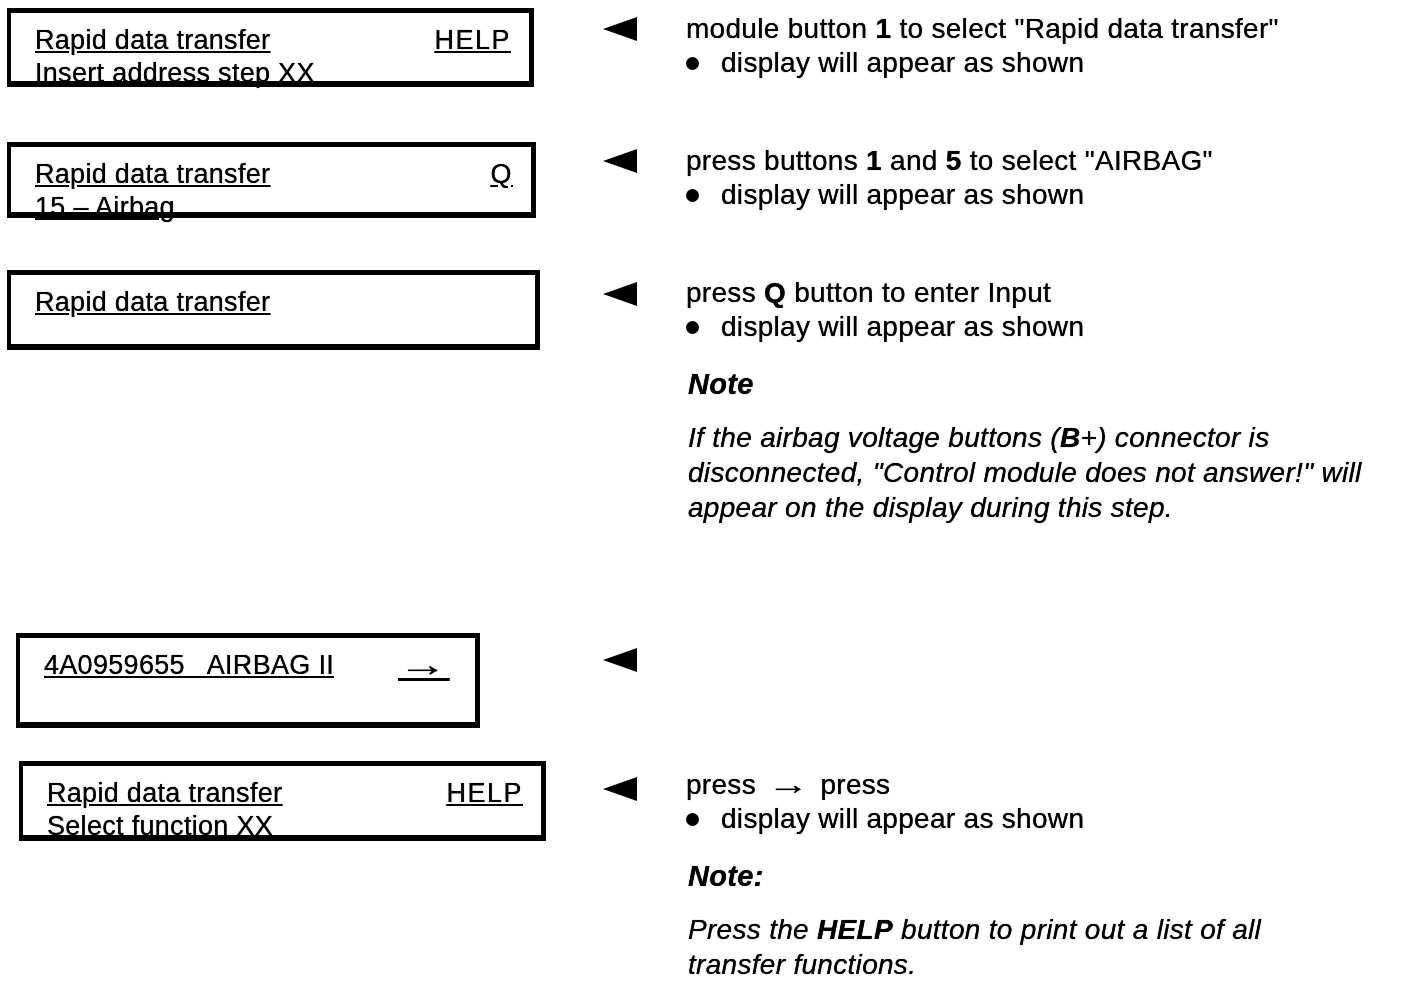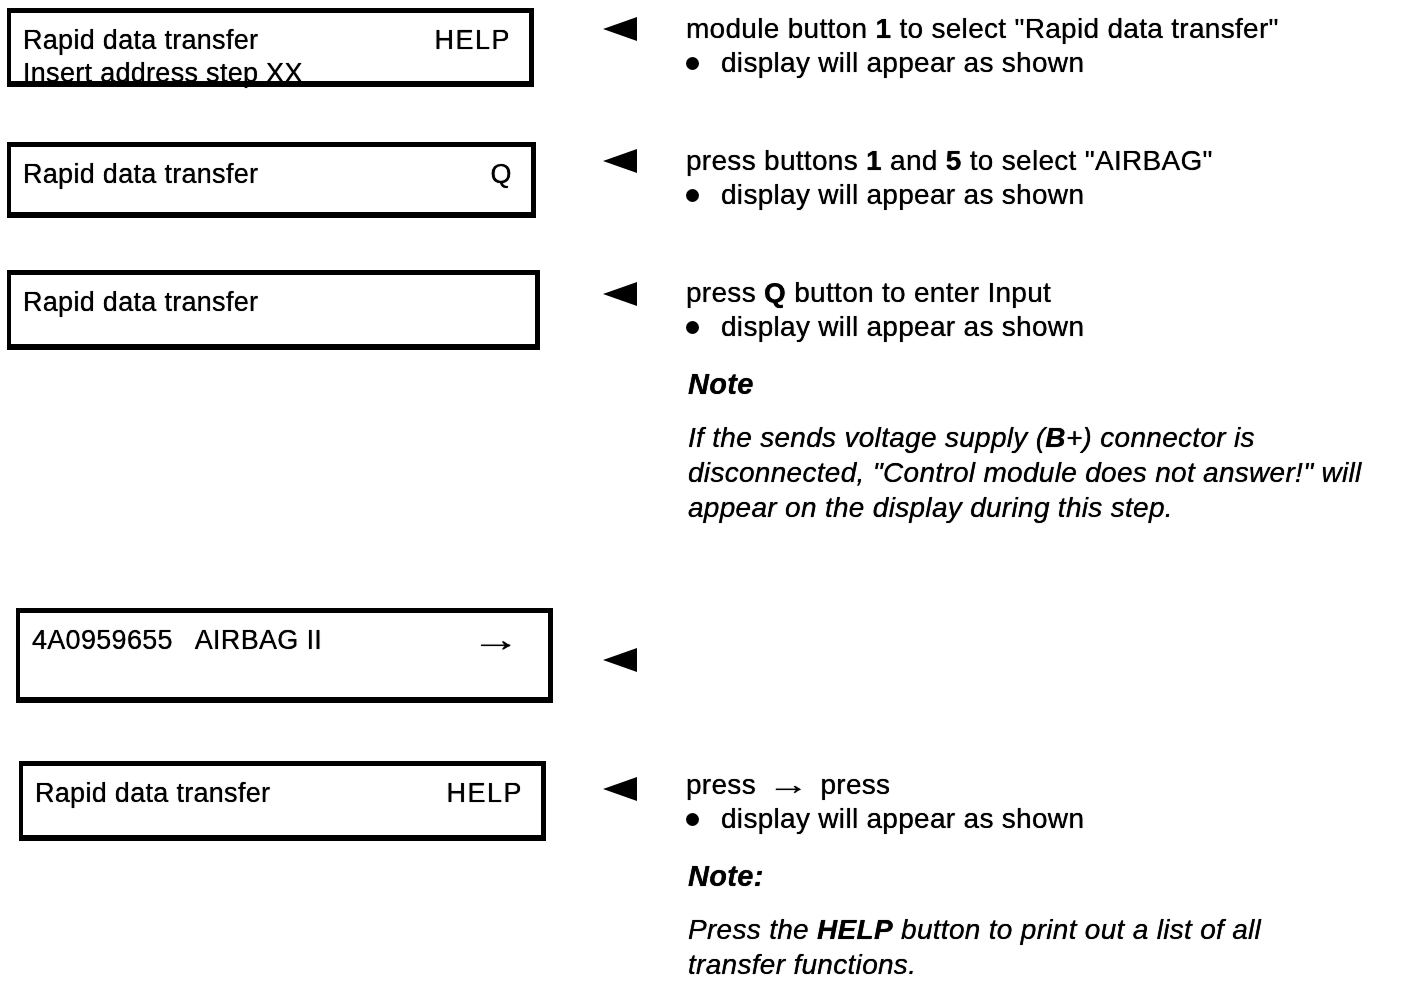--- a/index.html
+++ b/index.html
@@ -15,28 +15,29 @@
     overflow: hidden;
   }
 
   
   .display-box {
     position: absolute;
     box-sizing: border-box;
     border: 4px solid #000;
     border-width: 5px 5px 6px 4px;
     background: #fff;
-    padding: 11px 18px 0 12px;
+    padding: 11px 18px 0 24px;
     font-size: 27px;
     line-height: 33px;
+    text-decoration: underline;
   }
   .s1 { left: 7px;  top: 8px;   width: 527px; height: 79px; }
   .s2 { left: 7px;  top: 142px; width: 529px; height: 76px; }
   .s3 { left: 7px;  top: 270px; width: 533px; height: 80px; }
-  .s4 { left: 16px; top: 608px; width: 537px; height: 95px; }
+  .s4 { left: 16px; top: 633px; width: 464px; height: 95px; }
   .s5 { left: 19px; top: 761px; width: 527px; height: 80px; }
 
   .box-line { display: flex; justify-content: space-between; align-items: flex-start; }
   .box-text { white-space: pre-wrap; }
   .indicator { letter-spacing: 1.5px; white-space: pre; }
   .s4 .indicator {
     font-size: 34px;
     line-height: 30px;
     display: inline-block;
     transform: scaleX(1.45);
@@ -126,20 +127,21 @@
       <span class="dot"></span>
       <span>display will appear as shown</span>
     </div>
   </div>
 
   <div class="display-box s2">
     <div class="box-line">
       <span class="box-text">Rapid data transfer</span>
       <span class="indicator">Q</span>
     </div>
+    <div class="box-line box-text">15 – Airbag</div>
   </div>
   <div class="marker m2">
     <svg width="34" height="24" viewBox="0 0 34 24">
         <polygon points="0,12 34,0 34,24" fill="#000"></polygon>
       </svg>
   </div>
   <div class="instr i2">
     <div class="instr-text"><span>press buttons </span><span class="b">1</span><span> and </span><span class="b">5</span><span> to select "AIRBAG"</span></div>
     <div class="bullet-row">
       <span class="dot"></span>
@@ -161,21 +163,21 @@
   <div class="instr i3">
     <div class="instr-text"><span>press </span><span class="b">Q</span><span> button to enter Input</span></div>
     <div class="bullet-row">
       <span class="dot"></span>
       <span>display will appear as shown</span>
     </div>
   </div>
 
   <div class="note n1">
     <div class="note-heading">Note</div>
-    <div class="note-body"><span>If the sends voltage supply (</span><span class="b">B</span><span>+) connector is</span><br><span>disconnected, "Control module does not answer!" will</span><br><span>appear on the display during this step.</span></div>
+    <div class="note-body"><span>If the airbag voltage buttons (</span><span class="b">B</span><span>+) connector is</span><br><span>disconnected, "Control module does not answer!" will</span><br><span>appear on the display during this step.</span></div>
   </div>
 
   <div class="display-box s4">
     <div class="box-line">
       <span class="box-text">4A0959655   AIRBAG II</span>
       <span class="indicator">→</span>
     </div>
     <div class="box-line box-text"></div>
   </div>
   <div class="marker m4">
@@ -186,20 +188,21 @@
   <div class="instr i4">
     <div class="instr-text"><br></div>
 
   </div>
 
   <div class="display-box s5">
     <div class="box-line">
       <span class="box-text">Rapid data transfer</span>
       <span class="indicator">HELP</span>
     </div>
+    <div class="box-line box-text">Select function XX</div>
   </div>
   <div class="marker m5">
     <svg width="34" height="24" viewBox="0 0 34 24">
         <polygon points="0,12 34,0 34,24" fill="#000"></polygon>
       </svg>
   </div>
   <div class="instr i5">
     <div class="instr-text"><span>press </span><span class="inline-arrow">→</span><span> press</span></div>
     <div class="bullet-row">
       <span class="dot"></span>

